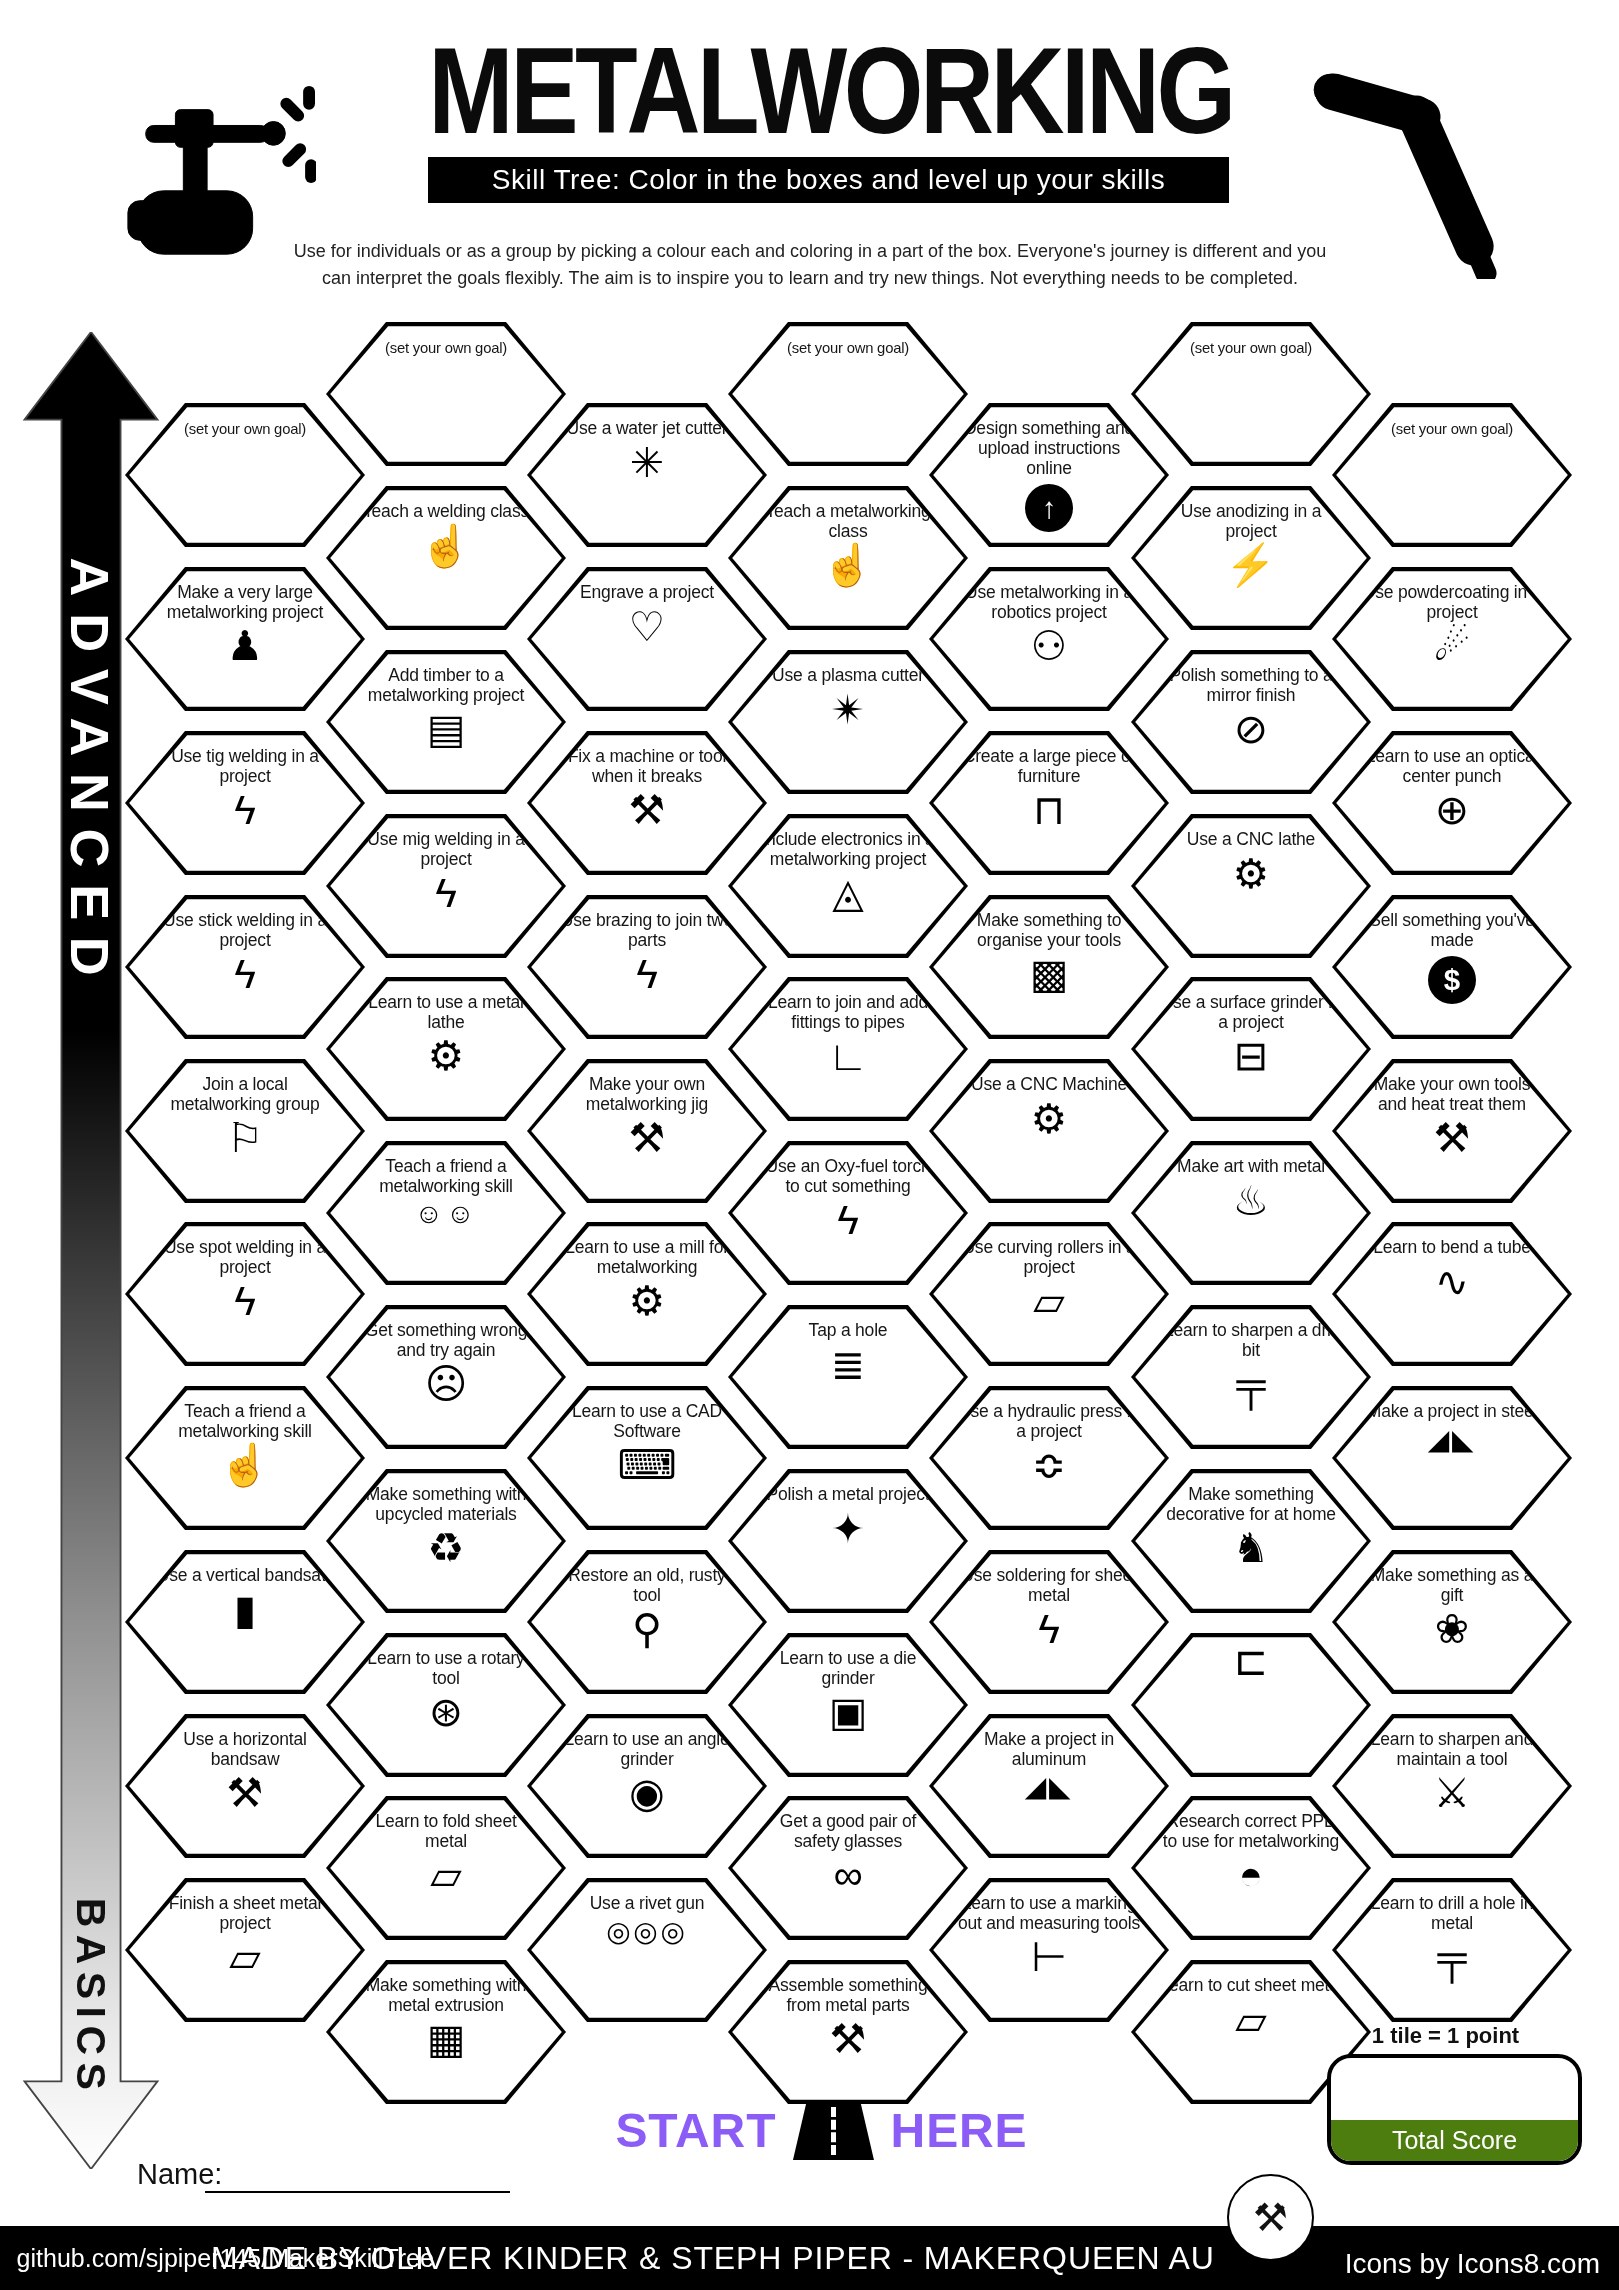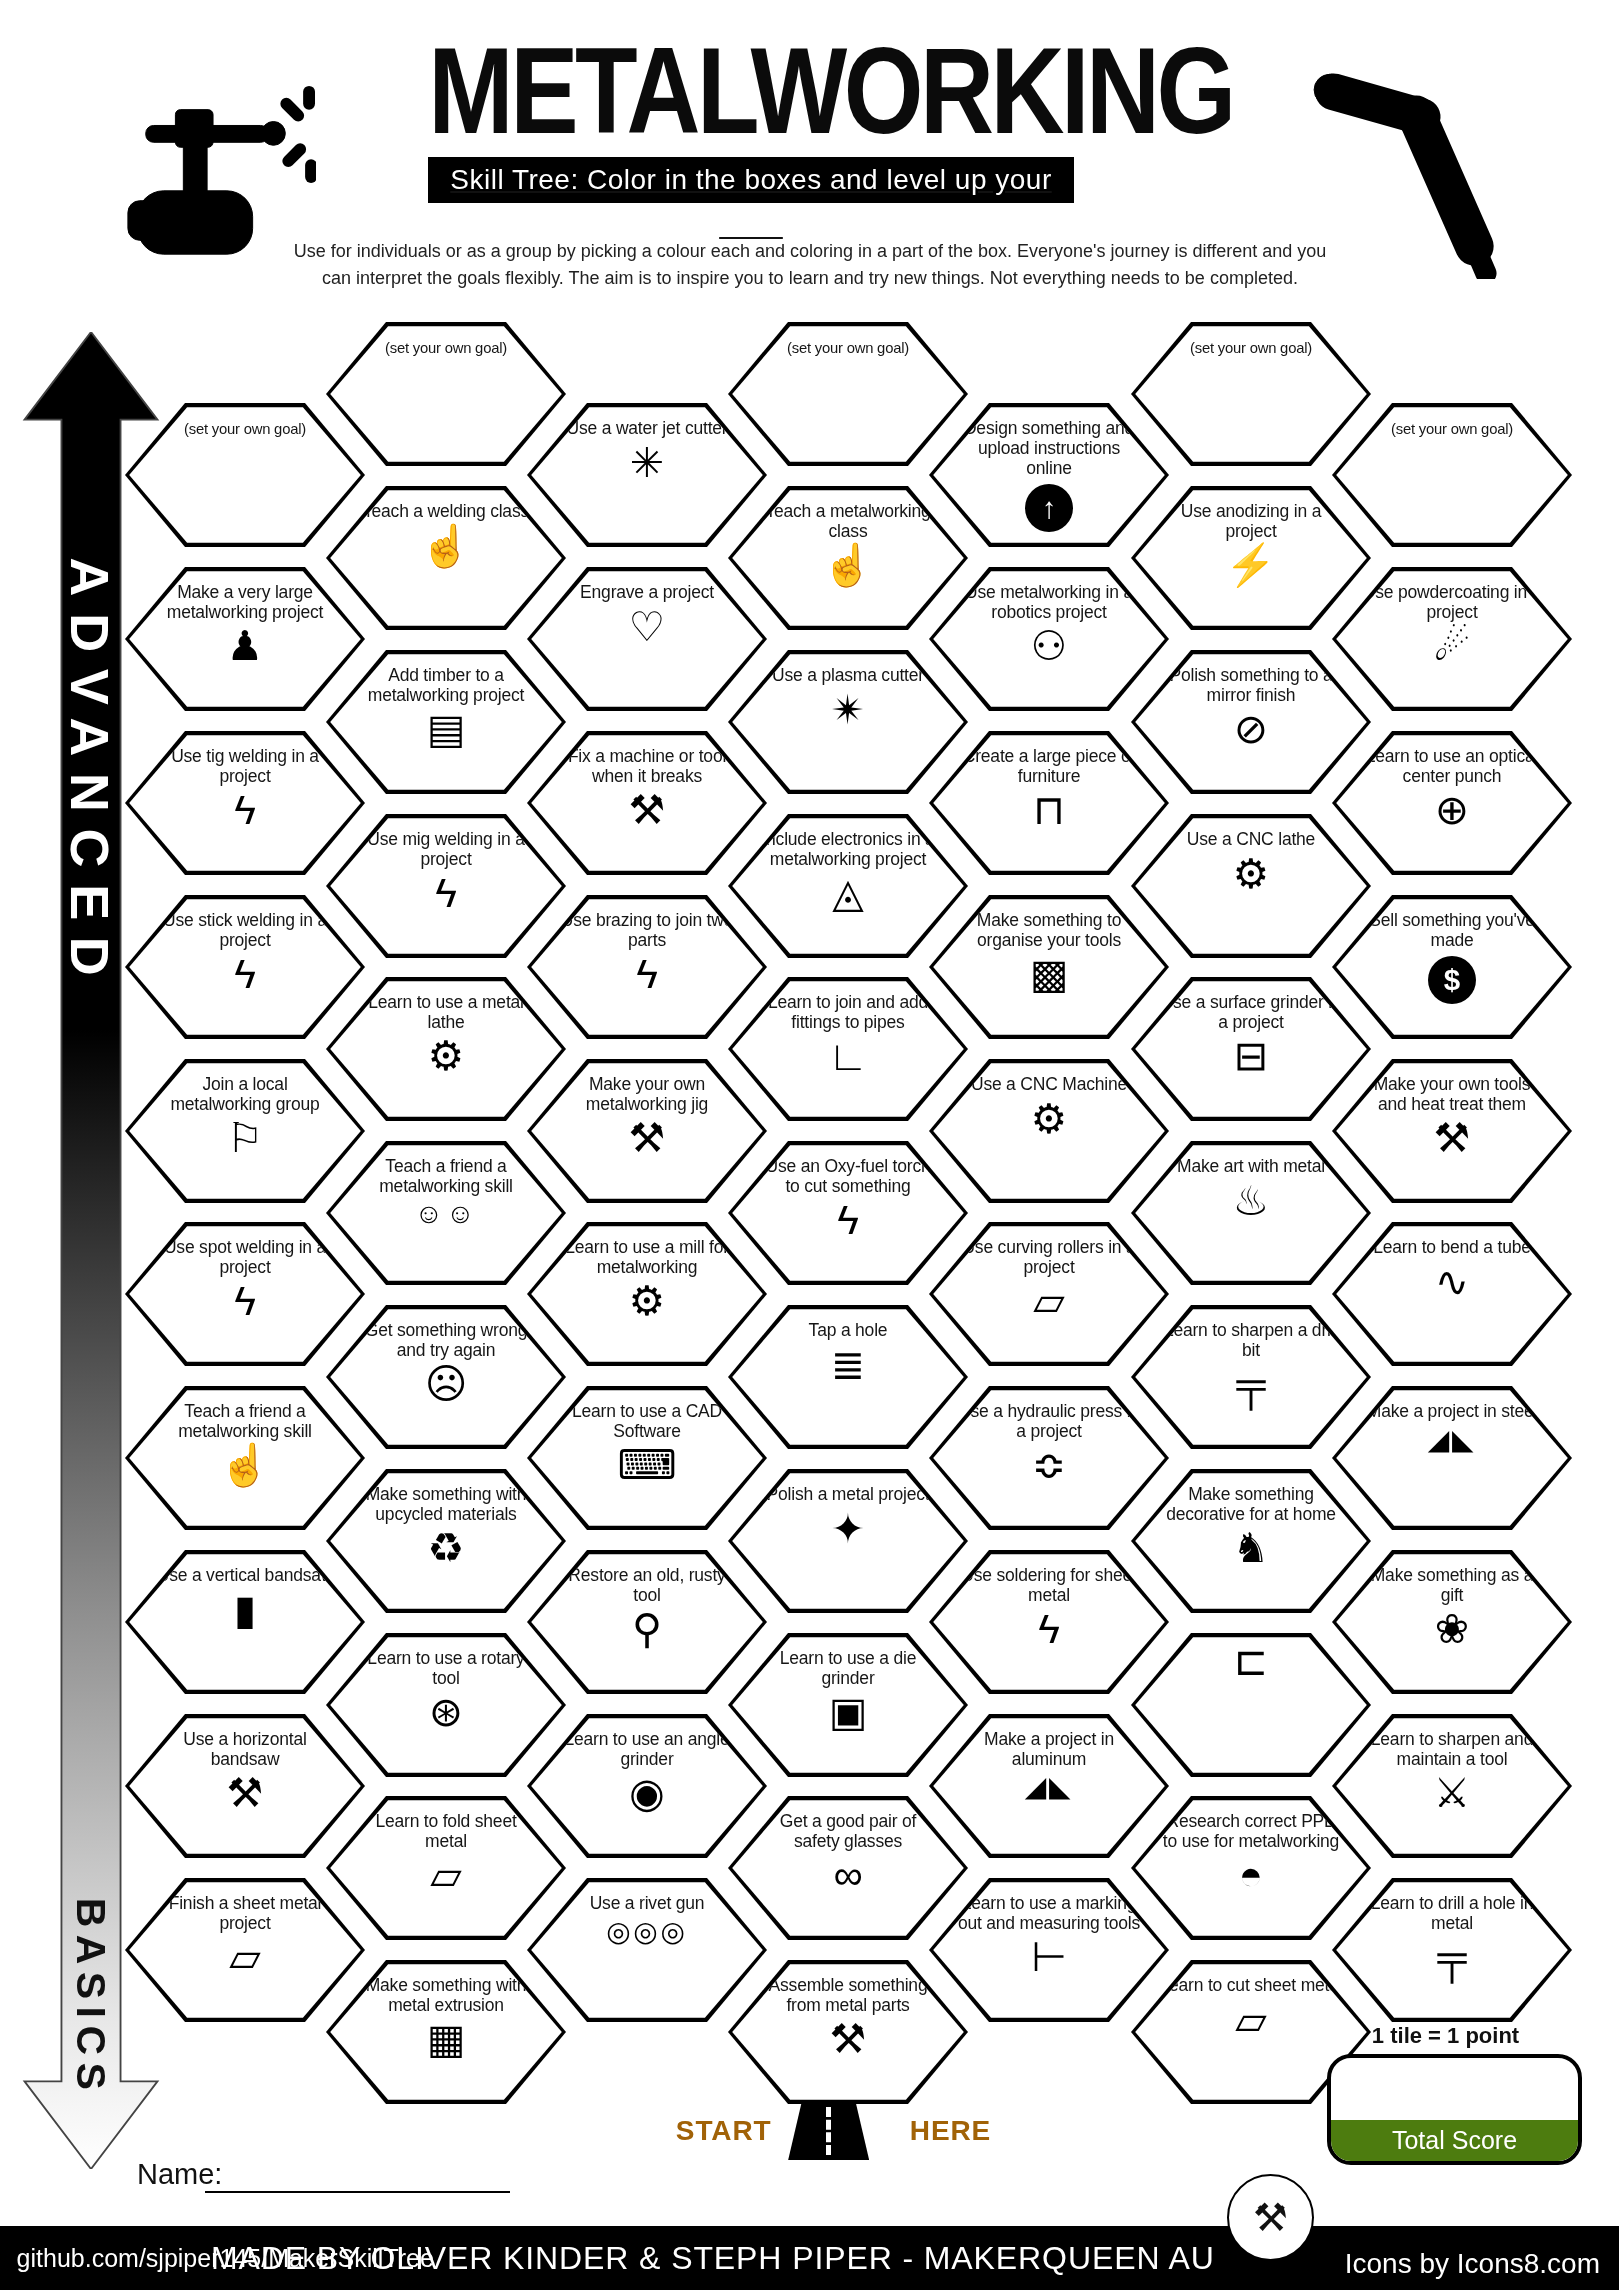--- a/index.html
+++ b/index.html
@@ -2,21 +2,21 @@
 <html style="font-size:14.8px"><head>
 <meta charset="utf-8">
 <style>
   html,body{margin:0;padding:0;background:#fff;}
   #page{position:relative;width:1620px;height:2291px;background:#fff;overflow:hidden;
         font-family:"Liberation Sans",sans-serif;color:#111;}
   
   #title{position:absolute;left:295px;top:20px;width:1071px;text-align:center;
          font-size:109px;font-weight:bold;letter-spacing:-3.7px;color:#0b0b0b;
          transform:scale(0.94,1.12);transform-origin:center top;white-space:nowrap;}
-  #subtitle-bar{position:absolute;left:428px;top:157px;width:646px;height:46px;background:#000;text-decoration:underline;}
+  #subtitle-bar{position:absolute;left:428px;top:157px;width:801px;height:46px;background:#000;}
   #subtitle-bar .st{display:block;text-align:center;line-height:46px;color:#fff;font-size:28px;letter-spacing:0.5px;}
   #desc{position:absolute;left:293px;top:238px;width:1034px;text-align:center;
         font-size:18px;line-height:1.5;color:#222;}
   
   .hdr-icon{position:absolute;}
   
   #level-arrow{position:absolute;left:16.6px;top:332px;width:148px;height:1837px;}
   .arrow-text{position:absolute;left:0;width:148px;display:flex;align-items:center;justify-content:center;}
   #advanced-wrap{top:83px;height:720px;}
   #basics-wrap{top:1527px;height:277px;}
@@ -32,21 +32,21 @@
   .tile .label{padding:12px 24px 0;font-size:17.5px;line-height:1.13;text-align:center;
                letter-spacing:-0.2px;color:#161616;}
   .tile.goal .label{padding-top:14px;font-size:14.8px;}
   .icon{margin-top:3.7px;font-size:41px;line-height:1;color:#000;}
   .icon.multi{font-size:28px;letter-spacing:2.8px;}
   .icon.badge{width:48px;height:48px;margin-top:5.5px;background:#000;color:#fff;border-radius:50%;
               display:flex;align-items:center;justify-content:center;font-size:29.5px;font-weight:bold;}
   
   #start-here{position:absolute;left:609px;top:2101px;width:425px;display:flex;
               align-items:center;justify-content:center;gap:16.6px;}
-  .start-word{font-size:28px;font-weight:bold;letter-spacing:0.9px;color:#a16207;margin-left:24px;}
+  .start-word{font-size:48px;font-weight:bold;letter-spacing:0.9px;color:#8b5cf6;}
   #road{width:81px;height:59px;background:#000;clip-path:polygon(17% 0,83% 0,100% 100%,0 100%);
         display:flex;align-items:center;justify-content:center;}
   #road .dash{height:48px;width:0;border-left:5.5px dashed #fff;}
   #name-row{position:absolute;left:137px;top:2158px;font-size:29px;color:#111;}
   #name-line{position:absolute;left:205px;top:2191px;width:305px;border-bottom:2.8px solid #000;}
   #tile-point{position:absolute;left:1320px;top:2023px;width:251px;text-align:center;
               font-size:22px;font-weight:bold;color:#111;}
   #score-box{position:absolute;left:1327px;top:2054px;width:247px;height:103px;border:4.6px solid #000;
              border-radius:24px;overflow:hidden;background:#fff;display:flex;flex-direction:column;}
   #score-space{flex:1;}

